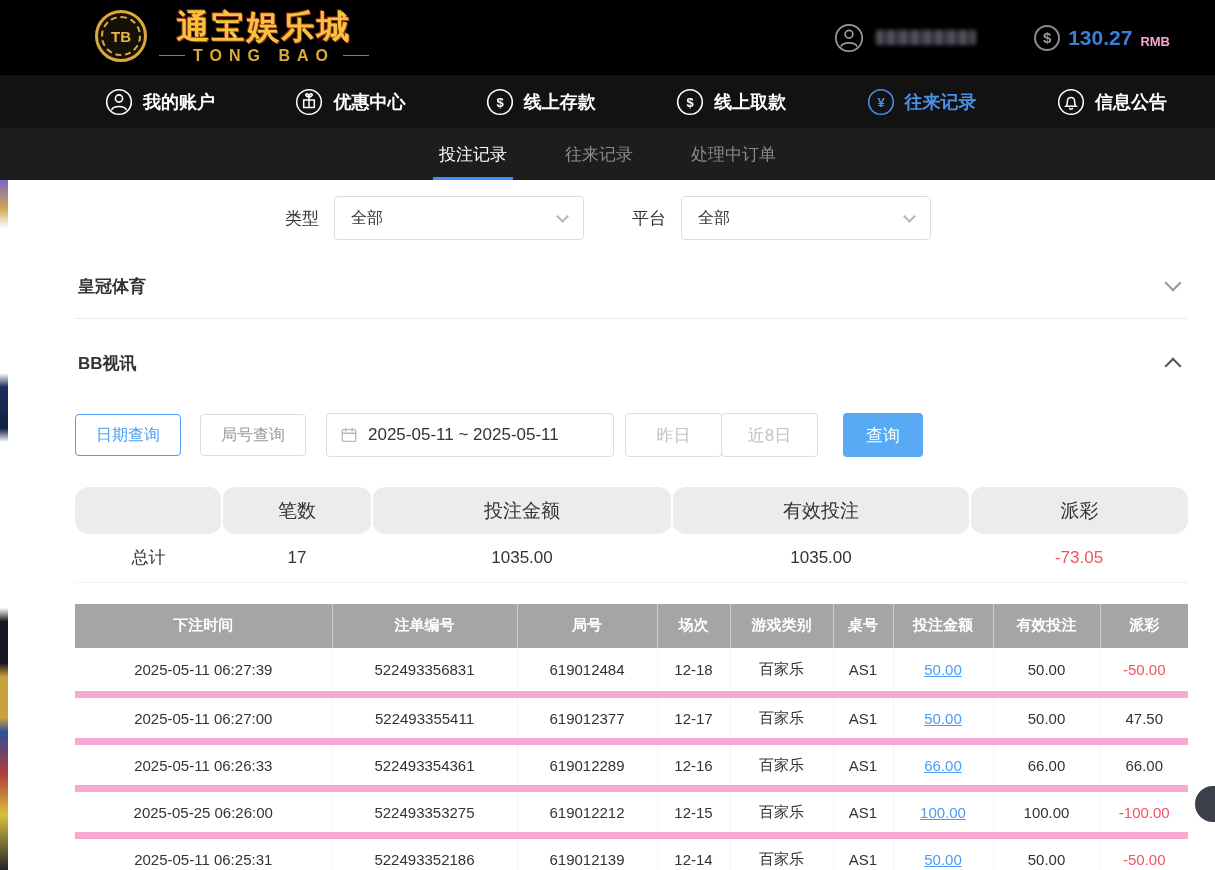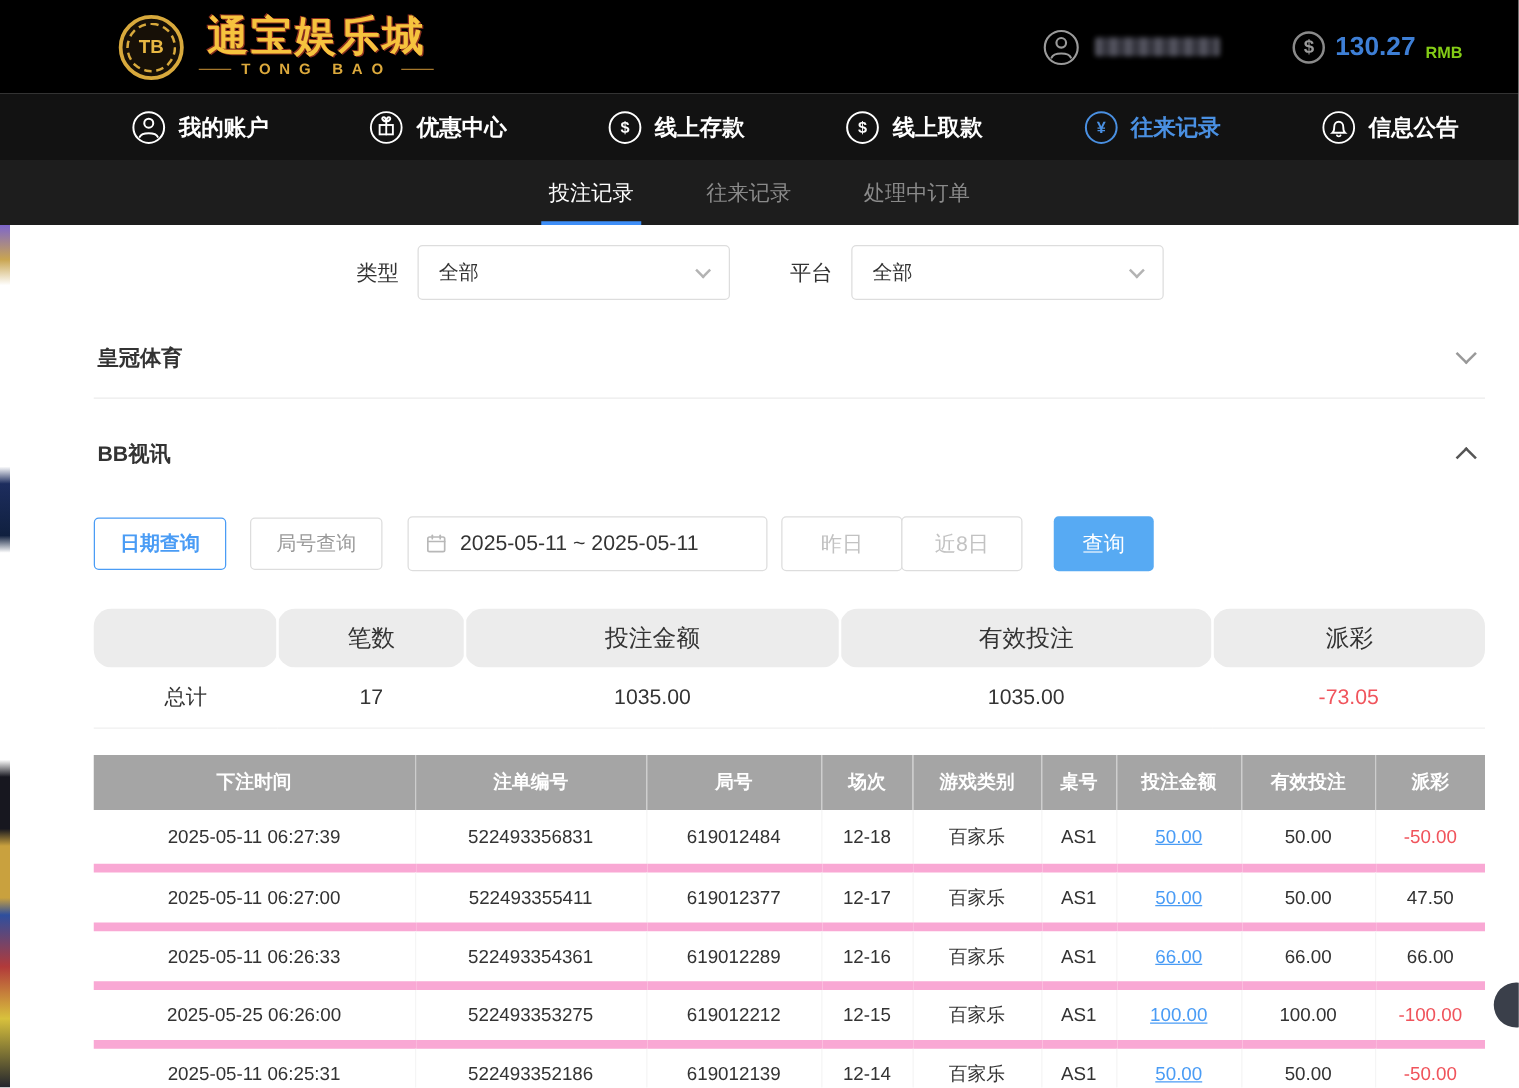--- a/index.html
+++ b/index.html
@@ -11,33 +11,33 @@
   
   .topbar { height:75px; background:#000; display:flex; align-items:center; padding:0 45px 0 95px; }
   .logo { display:flex; align-items:flex-start; gap:12px; }
   .chip { width:52px; height:52px; border-radius:50%; background:#171007; border:3px solid #d8a93c;
           position:relative; display:flex; align-items:center; justify-content:center; flex:0 0 auto; }
   .chip::before { content:""; position:absolute; inset:3px; border:2px dashed #d8a93c; border-radius:50%; }
   .chip span { color:#e8b843; font-weight:bold; font-size:15px; }
   .logo-text { display:flex; flex-direction:column; align-items:center; }
   .logo-title { font-size:33px; font-weight:bold; color:#f6c33e; letter-spacing:2px;
                 text-shadow:1px 1px 0 #8c2f1f, -1px -1px 0 #8c2f1f; line-height:1.05; }
-  .logo-sub { color:#dca93c; font-size:12px; letter-spacing:7px; margin-top:2px; display:flex; align-items:center; gap:8px; font-weight:bold; }
+  .logo-sub { color:#dca93c; font-size:16px; letter-spacing:7px; margin-top:2px; display:flex; align-items:center; gap:8px; font-weight:bold; }
   .logo-sub::before, .logo-sub::after { content:""; width:26px; height:1px; background:#a5772c; }
   .topbar-right { margin-left:auto; display:flex; align-items:center; }
   .user-chip { display:flex; align-items:center; gap:12px; }
   .user-icon svg { display:block; }
   .username-masked { width:100px; height:15px; border-radius:2px;
     background:repeating-linear-gradient(90deg,#5e5e6a 0 6px,#3a3a44 6px 12px);
     filter:blur(2px); opacity:.9; }
   .balance { display:flex; align-items:center; gap:8px; margin-left:58px; }
   .balance-icon { width:26px; height:26px; border-radius:50%; border:2px solid #8a8a8a; color:#9a9a9a;
     display:flex; align-items:center; justify-content:center; font-size:15px; font-weight:bold; }
   .balance-amount { color:#3e7fd6; font-size:21px; font-weight:bold; }
-  .balance-currency { color:#84cc16; font-size:13px; font-weight:bold; align-self:flex-end; padding-bottom:2px; }
+  .balance-currency { color:#f9a8d4; font-size:13px; font-weight:bold; align-self:flex-end; padding-bottom:2px; }
   
   .navbar { height:53px; background:#121212; display:flex; align-items:center; justify-content:space-between;
             padding:0 48px 0 105px; }
   .nav-item { display:flex; align-items:center; gap:10px; color:#fff; font-size:18px; font-weight:600; cursor:pointer; }
   .nav-item svg { display:block; }
   .nav-item.active { color:#4a90e2; }
   
   .subnav { height:52px; background:#1d1d1d; display:flex; align-items:stretch; justify-content:center; gap:46px; }
   .subtab { color:#8a8a8a; font-size:17px; display:flex; align-items:center; position:relative; padding:0 6px; cursor:pointer; }
   .subtab.active { color:#fff; }
@@ -54,21 +54,21 @@
   .section-row.crown { margin-top:26px; }
   .section-row.bb { margin-top:24px; }
   .section-title { font-size:17px; font-weight:bold; color:#333; }
   .sec-chev { width:12px; height:12px; border-right:2px solid #999; border-bottom:2px solid #999; cursor:pointer; }
   .sec-chev.down { transform:rotate(45deg); margin-top:-6px; }
   .sec-chev.up { transform:rotate(-135deg); border-color:#555; margin-top:6px; }
   .divider { height:1px; background:#ebebeb; margin:12px 0 0 75px; width:1113px; }
   
   .query-row { display:flex; align-items:center; margin:30px 0 0 75px; }
   .btn { display:flex; align-items:center; justify-content:center; border-radius:4px; background:#fff; cursor:pointer; }
-  .btn-date-q { height:42px; padding:0 20px; border:1px solid #4a9cf5; color:#4a9cf5; font-size:16px; font-weight:700; }
+  .btn-date-q { height:42px; padding:0 20px; border:1px solid #4a9cf5; color:#4a9cf5; font-size:16px; font-weight:400; }
   .btn-round-q { height:42px; padding:0 20px; border:1px solid #ddd; color:#999; font-size:16px; margin-left:19px; }
   .date-input { width:288px; height:44px; border:1px solid #ddd; border-radius:4px; display:flex; align-items:center;
     gap:10px; padding:0 13px; font-size:17px; color:#333; margin-left:20px; cursor:pointer; }
   .btn-group { display:flex; margin-left:12px; }
   .btn-group .btn { width:97px; height:44px; font-size:17px; margin-left:-1px; }
   .btn-today { border:1px solid #4a9cf5; color:#4a9cf5; position:relative; z-index:1; }
   .btn-plain { border:1px solid #ddd; color:#c2c2c2; }
   .btn-search { width:80px; height:44px; background:#57aaf3; color:#fff; font-size:17px; border:none; margin-left:25px; }
   
   table { border-collapse:collapse; table-layout:fixed; }

